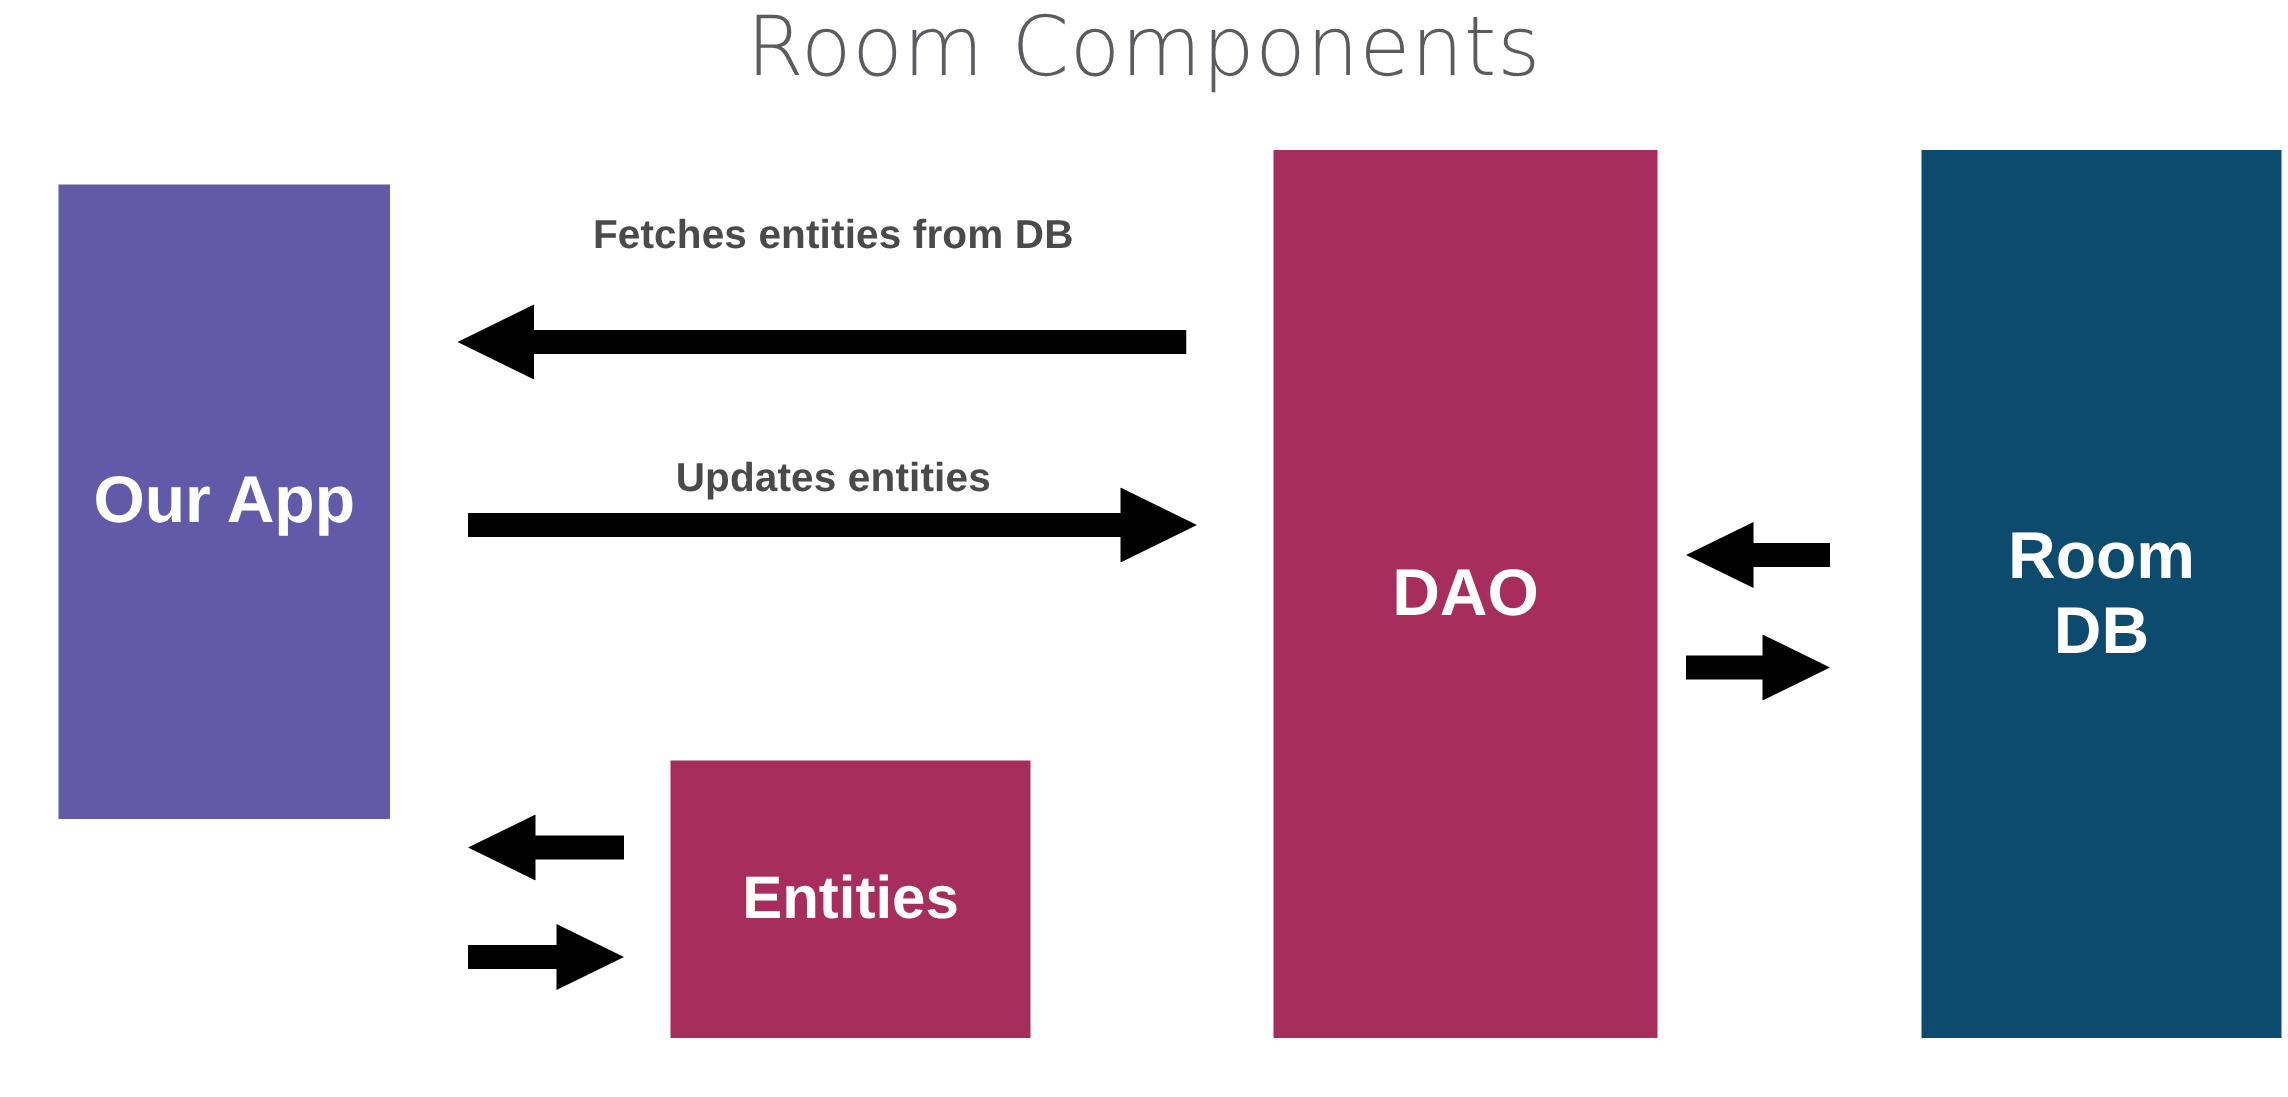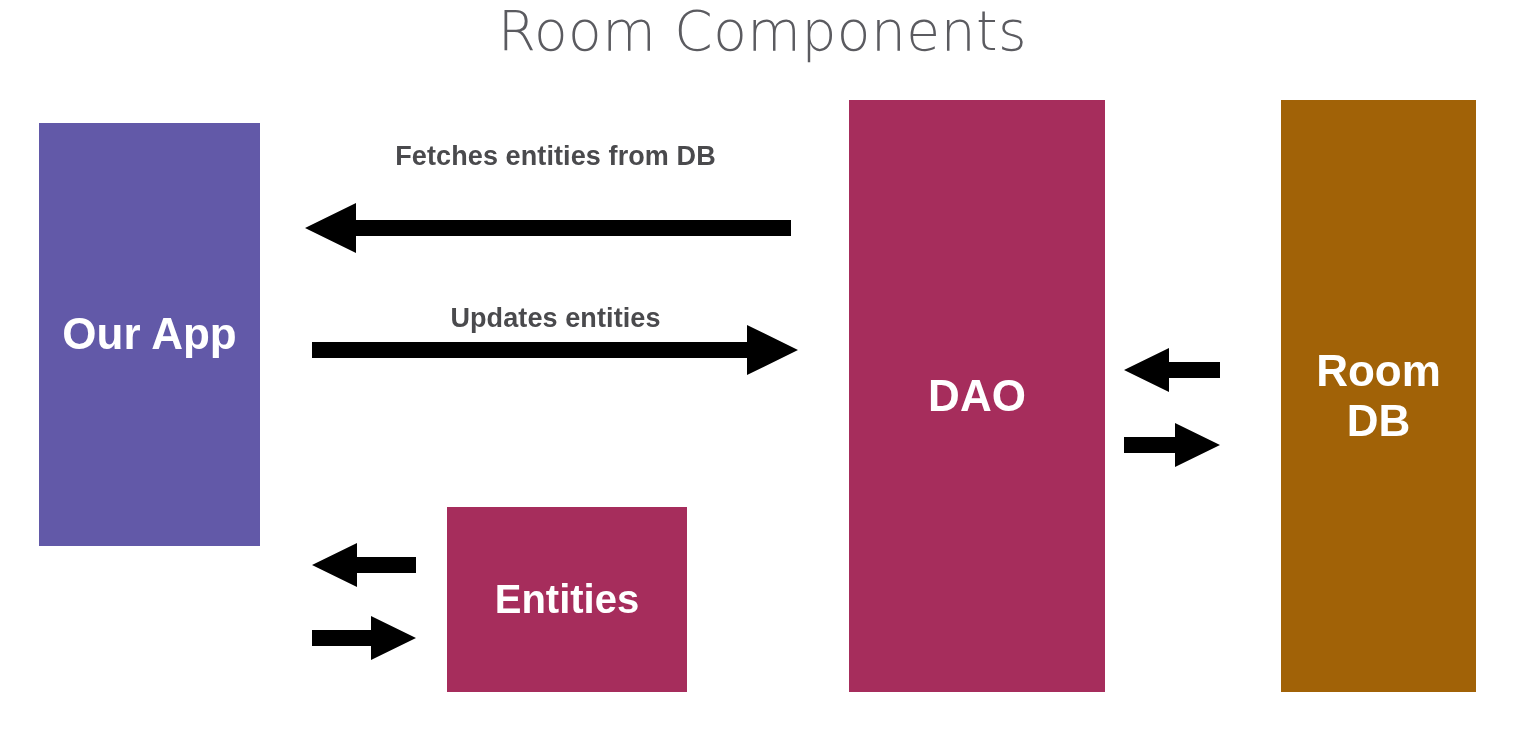--- a/index.html
+++ b/index.html
@@ -67,23 +67,23 @@
     left: 849px;
     top: 100px;
     width: 256px;
     height: 592px;
     background: #a62d5c;
     font-size: 44px;
   }
   #box-room-db {
     left: 1281px;
     top: 100px;
-    width: 195px;
+    width: 240px;
     height: 592px;
-    background: #a16207;
+    background: #0c4a6e;
     font-size: 44px;
   }
   #box-entities {
     left: 447px;
     top: 507px;
     width: 240px;
     height: 185px;
     background: #a62d5c;
     font-size: 40px;
   }

